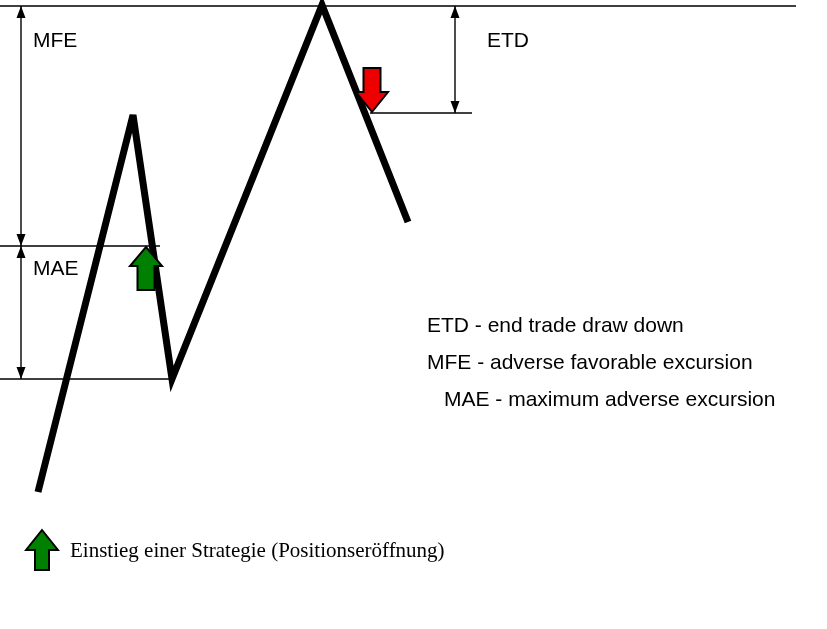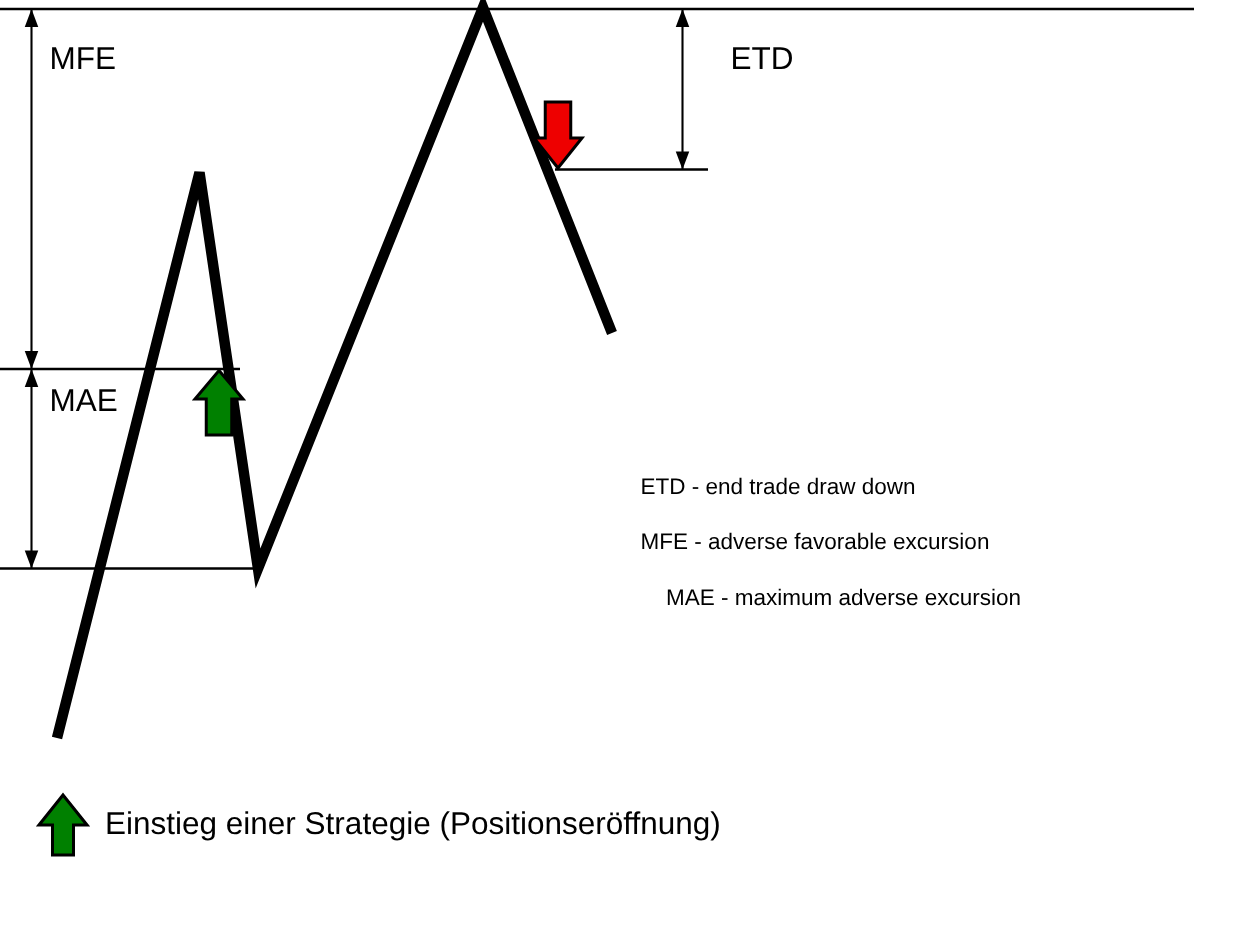--- a/index.html
+++ b/index.html
@@ -31,33 +31,33 @@
     font-family: "Liberation Sans", sans-serif;
     font-size: 21px;
     line-height: 24px;
     color: #000000;
     white-space: nowrap;
     letter-spacing: 0px;
   }
   .glossary-line {
     position: absolute;
     font-family: "Liberation Sans", sans-serif;
-    font-size: 15px;
+    font-size: 21px;
     line-height: 24px;
     color: #000000;
     white-space: nowrap;
   }
   .legend-row {
     position: absolute;
     display: flex;
     align-items: center;
     height: 44px;
   }
   .legend-text {
-    font-family: Liberation Sans, sans-serif;
+    font-family: Liberation Serif, serif;
     font-size: 21px;
     color: #000000;
     white-space: nowrap;
     margin-left: 10px;
   }
   .legend-arrow-box {
     width: 36px;
     height: 44px;
     position: relative;
   }

